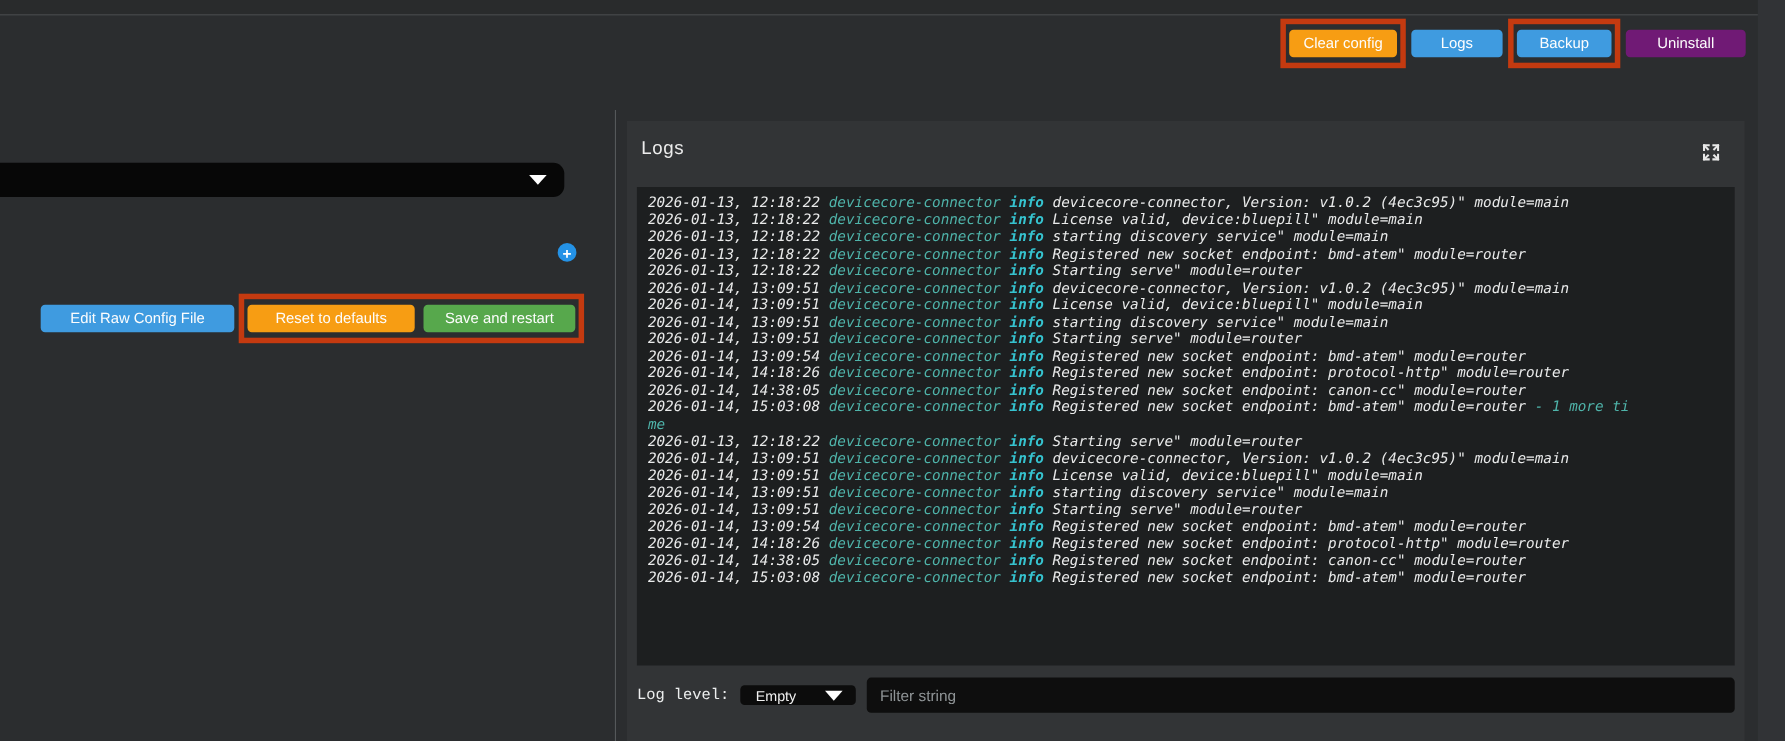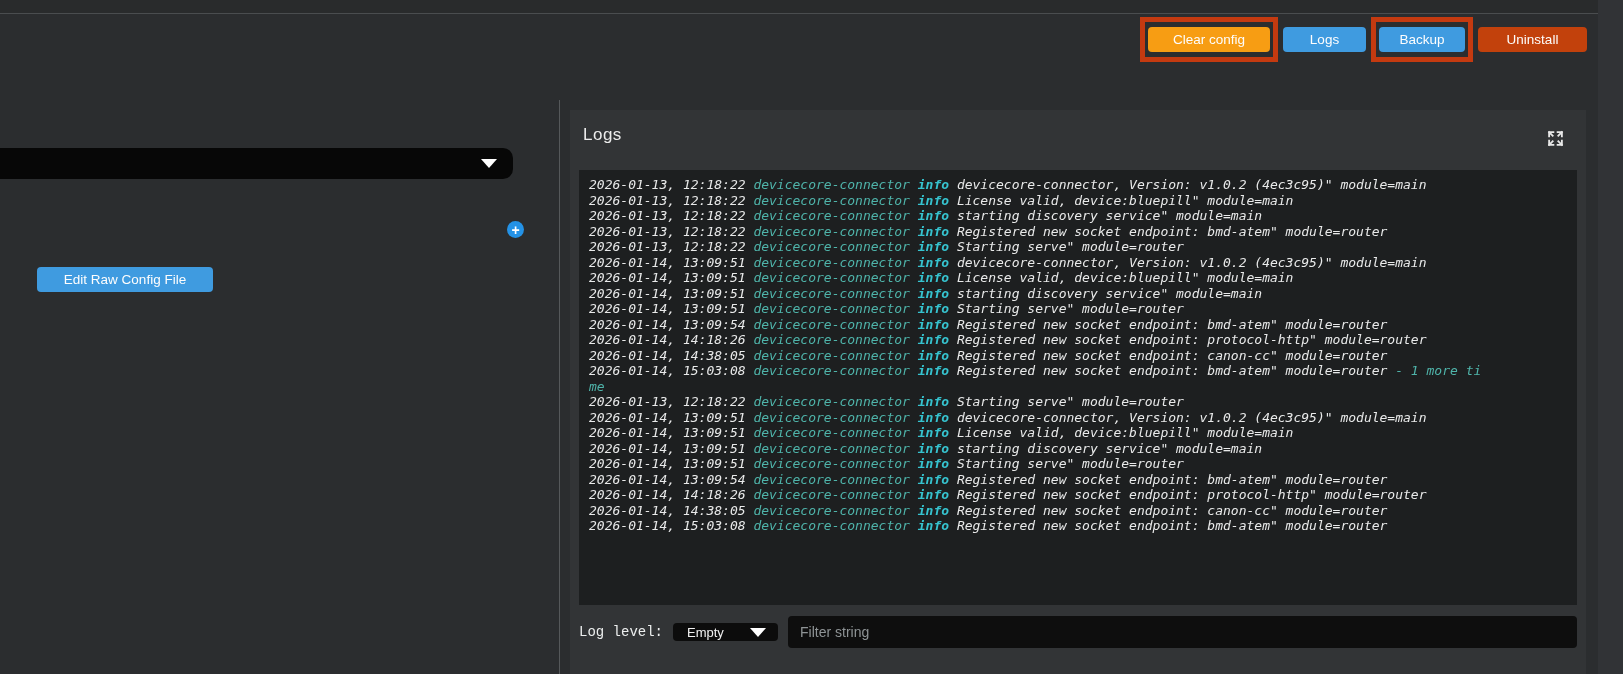--- a/index.html
+++ b/index.html
@@ -10,26 +10,26 @@
   
   .topbar { position:absolute; left:0; top:0; width:1623px; height:14px; background:#292b2c; border-bottom:1px solid #4a4d4f; }
   .right-strip { position:absolute; left:1598px; top:0; width:25px; height:674px; background:#313336; }
 
   
   .btn { display:flex; align-items:center; justify-content:center; height:25px; border:none; border-radius:4px;
          color:#fdfdfd; font-size:13.5px; font-family:"Liberation Sans", sans-serif; cursor:pointer; white-space:nowrap; }
   .btn-blue   { background:#3f9be0; }
   .btn-orange { background:#f79d13; }
   .btn-green  { background:#57a84c; }
-  .btn-red    { background:#c2410c; }
+  .btn-red    { background:#701a75; }
 
   .annotation-box { border:5px solid #c43a10; padding:5px 3px; display:flex; align-items:center; gap:8px; }
 
   .top-actions { position:absolute; top:14px; right:36px; height:50px; display:flex; align-items:center; gap:5px; }
-  .w-clear { width:122px; } .w-logs { width:83px; } .w-backup { width:86px; } .w-uninstall { width:109px; }
+  .w-clear { width:98px; } .w-logs { width:83px; } .w-backup { width:86px; } .w-uninstall { width:109px; }
 
   
   .config-dropdown { position:absolute; left:0; top:148px; width:513px; height:31px; background:#070707; border-radius:0 10px 10px 0; cursor:pointer; }
   .chevron-down { position:absolute; right:16px; top:11px; width:0; height:0;
                   border-left:8px solid transparent; border-right:8px solid transparent; border-top:9px solid #ffffff; }
   .add-button { position:absolute; left:507px; top:221px; width:17px; height:17px; border-radius:50%; background:#2492e6;
                 color:#fff; display:flex; align-items:center; justify-content:center; font-size:14px; font-weight:bold; line-height:1; cursor:pointer; }
   .config-actions { position:absolute; left:37px; top:267px; display:flex; align-items:center; gap:4px; }
   .w-edit { width:176px; } .w-reset { width:152px; } .w-save { width:138px; }
 
@@ -81,20 +81,24 @@
   <div class="config-dropdown">
     <span class="chevron-down"></span>
   </div>
 
   <div class="add-button">
     <span>+</span>
   </div>
 
   <div class="config-actions">
     <button class="btn btn-blue w-edit">Edit Raw Config File</button>
+    <div class="annotation-box">
+      <button class="btn btn-orange w-reset">Reset to defaults</button>
+      <button class="btn btn-green w-save">Save and restart</button>
+    </div>
   </div>
 
   <div class="v-divider"></div>
 
   <div class="logs-panel">
     <div class="logs-title">Logs</div>
 
     <div class="expand-btn">
       <svg width="17" height="17" viewBox="0 0 24 24" fill="none" stroke="#e8e8e8" stroke-width="2.6" stroke-linecap="square">
         <path d="M3 9 V3 H9"></path>

